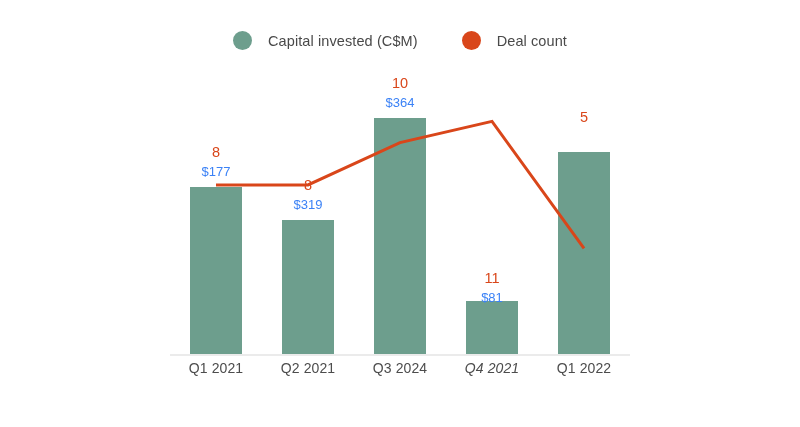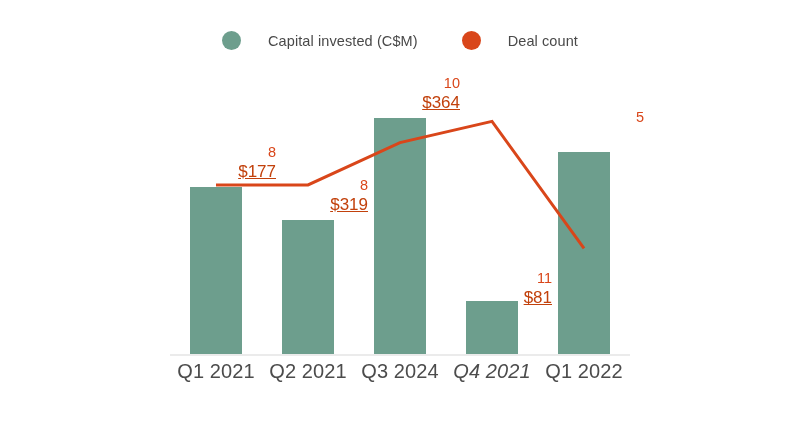--- a/index.html
+++ b/index.html
@@ -29,21 +29,21 @@
     top: 31px;
     width: 800px;
     display: flex;
     justify-content: center;
     align-items: center;
     gap: 44px;
   }
   .legend-entry {
     display: flex;
     align-items: center;
-    gap: 27px;
+    gap: 16px;
   }
   .legend-dot {
     width: 19px;
     height: 19px;
     border-radius: 50%;
     display: block;
   }
   .legend-label {
     font-size: 14.5px;
     color: #494949;
@@ -76,49 +76,48 @@
     overflow: visible;
     pointer-events: none;
   }
   .bar {
     position: absolute;
     bottom: 2px;
     background: #6d9e8d;
   }
   .bar-labels {
     position: absolute;
-    text-align: right;
+    text-align: center;
     pointer-events: none;
   }
   .count-label {
     font-size: 14.5px;
     color: #d9461a;
     line-height: 19px;
     white-space: nowrap;
   }
   .value-label {
-    font-size: 17px;
-    color: #c2410c;
+    font-size: 13px;
+    color: #3b82f6;
     line-height: 20px;
     white-space: nowrap;
-    text-decoration: underline;
   }
 
   
   .xticks {
     position: absolute;
     left: 170px;
     top: 360px;
     width: 460px;
     height: 24px;
   }
   .xtick {
     position: absolute;
     text-align: center;
-    font-size: 20px;
+    font-size: 14px;
     color: #4c4c4c;
     letter-spacing: 0.1px;
     white-space: nowrap;
   }
 </style>
 </head>
 <body>
 
 <div id="chart-root">
 

